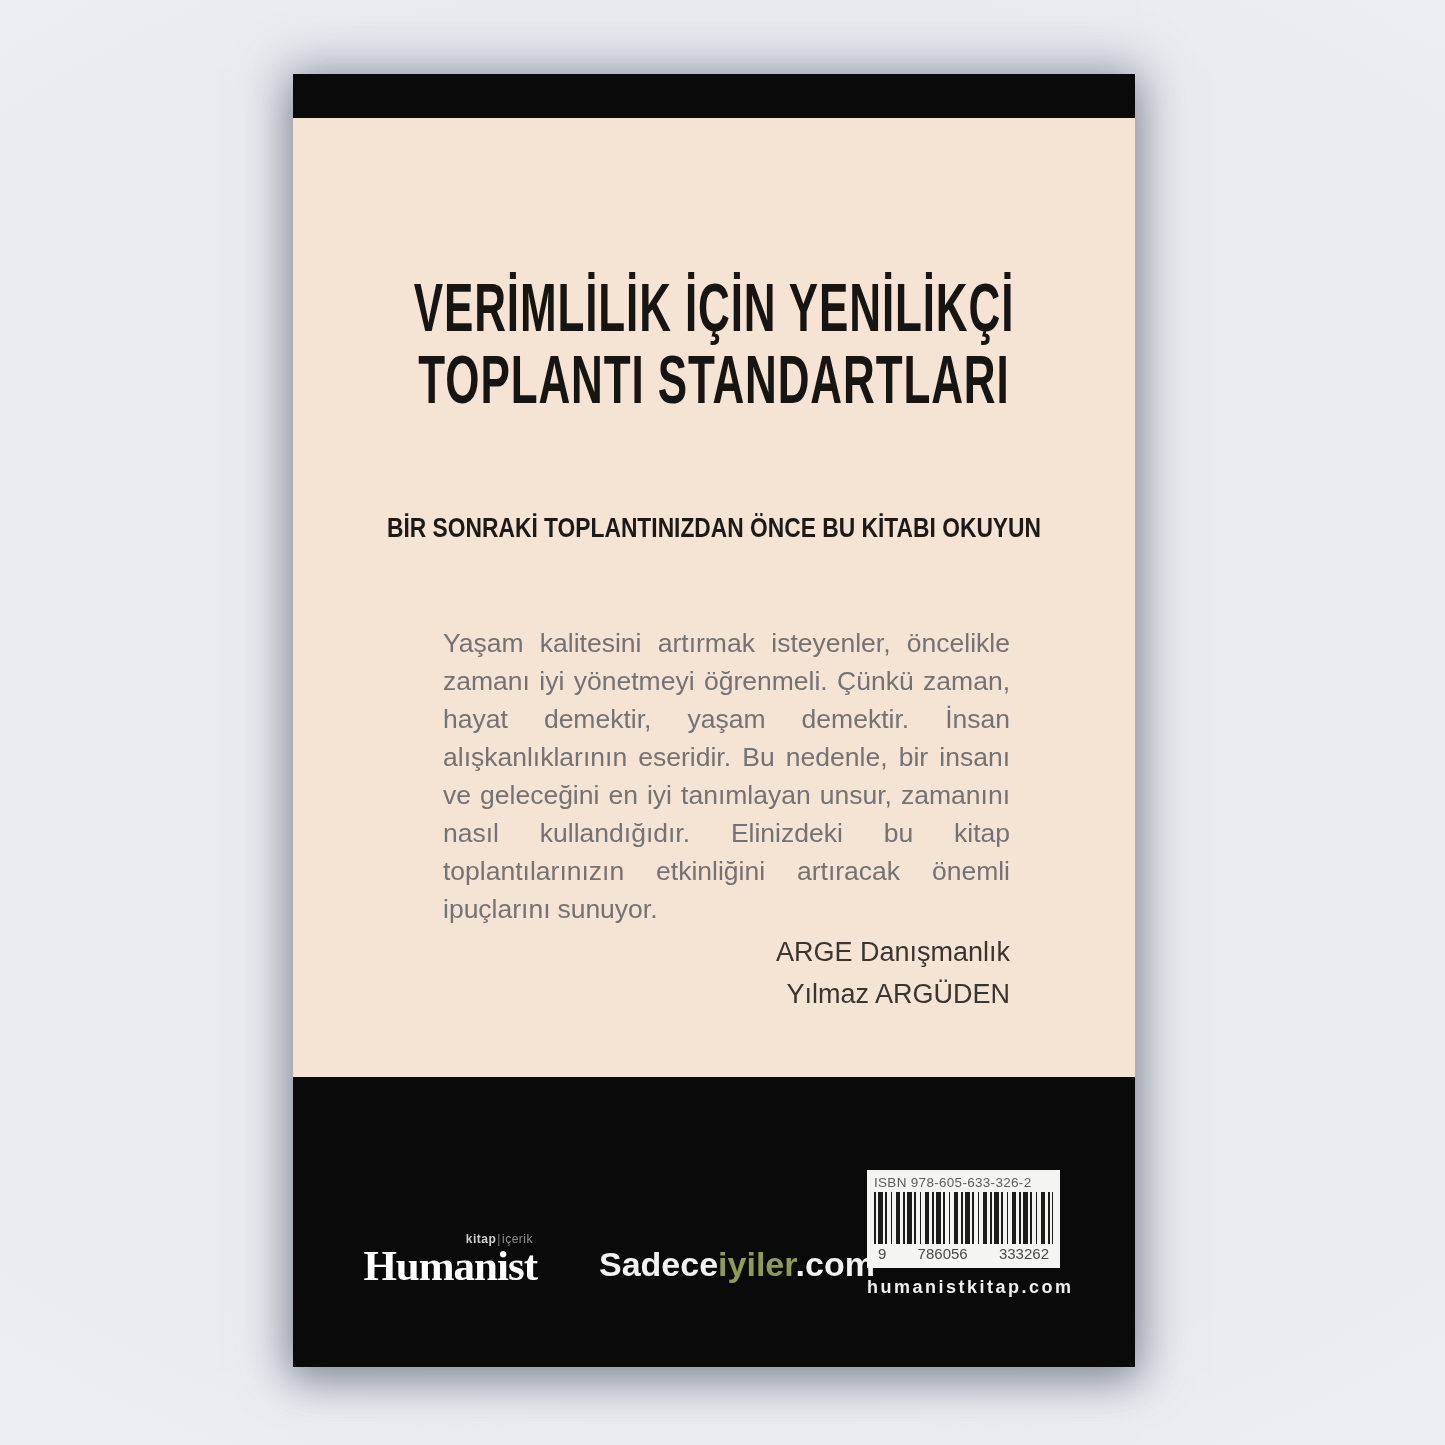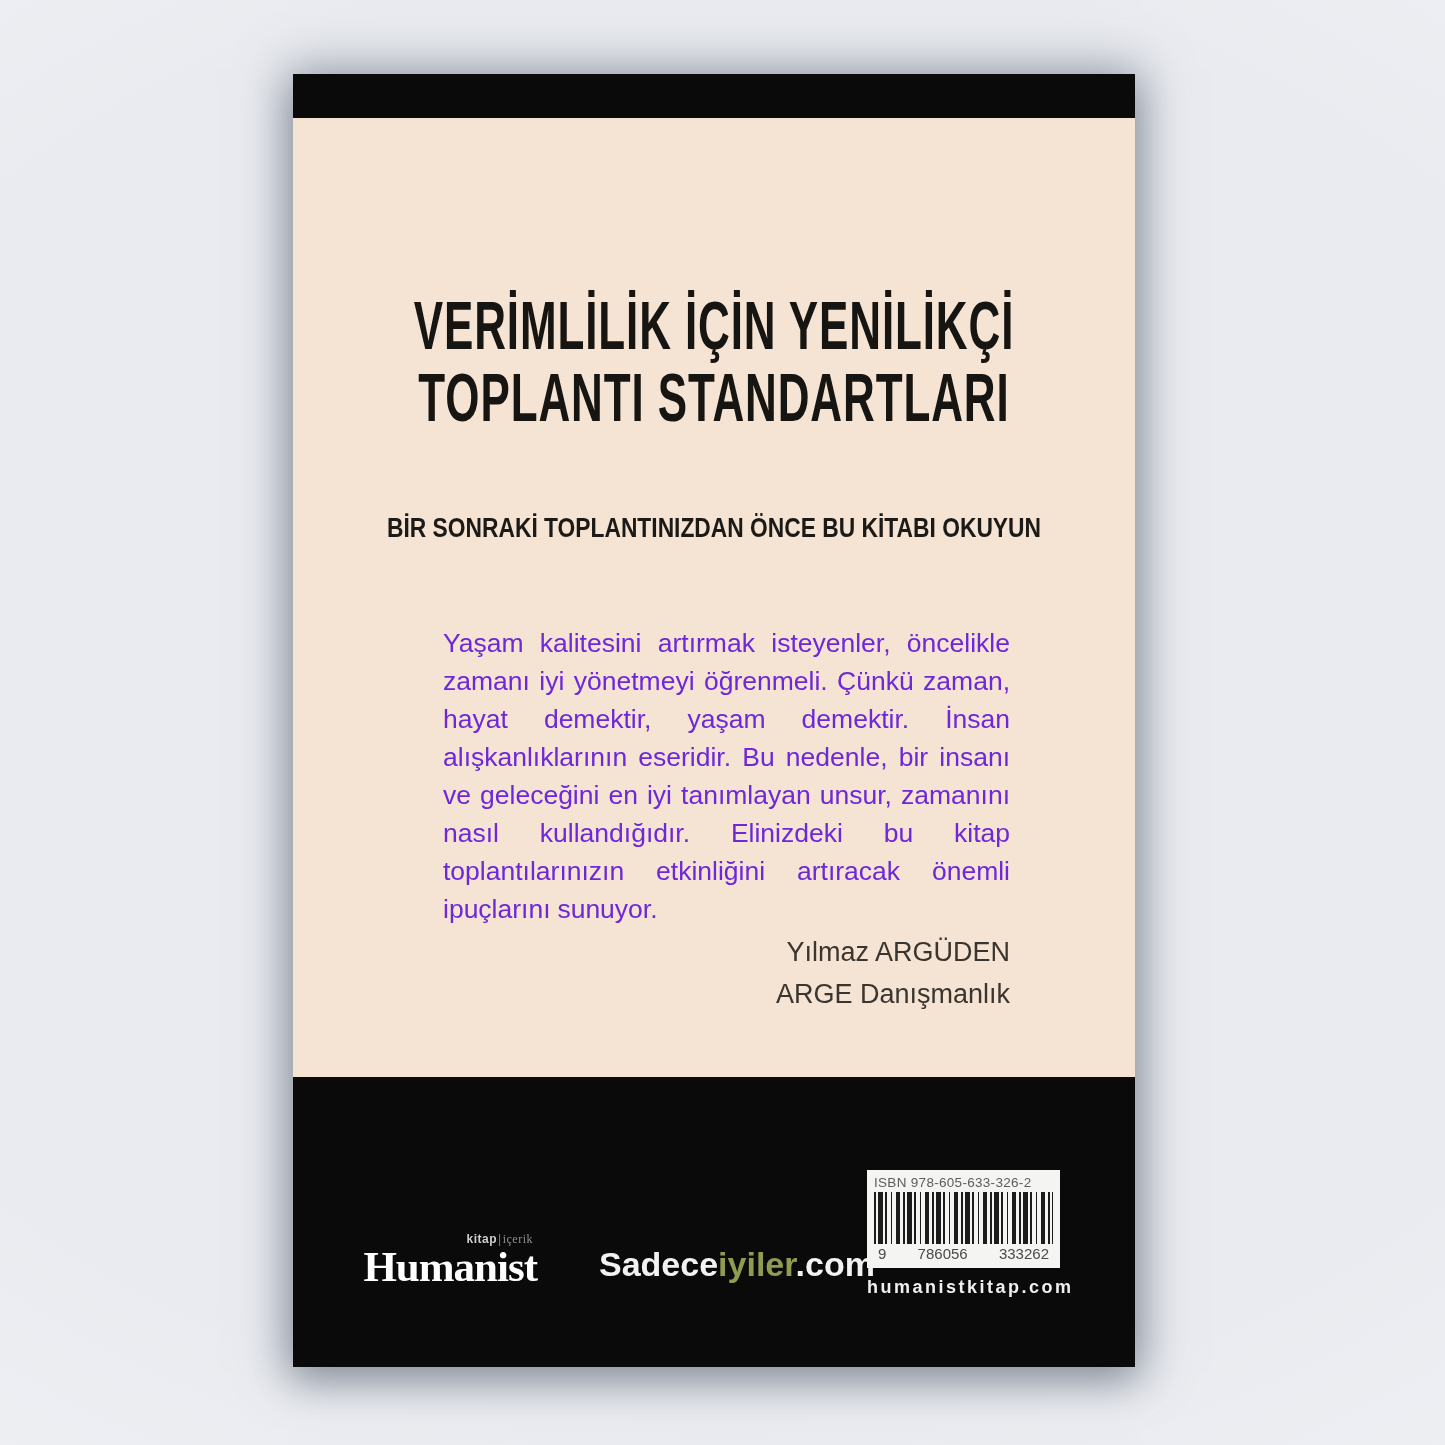--- a/index.html
+++ b/index.html
@@ -18,47 +18,47 @@
     background:#f5e3d3;
     box-shadow: 0 0 46px 6px rgba(98,107,122,.55), 0 14px 34px rgba(98,107,122,.45);
   }
   .band-top {
     position:absolute; left:0; top:0; width:100%; height:44px; background:#0a0a0a;
   }
   .band-bottom {
     position:absolute; left:0; bottom:0; width:100%; height:290px; background:#0a0a0a;
   }
   
-  .title-block { position:absolute; left:0; top:198px; width:100%; text-align:center; color:#161511;margin-top:18px; }
+  .title-block { position:absolute; left:0; top:198px; width:100%; text-align:center; color:#161511; }
   .title-line {
     display:block; font-weight:800; font-size:50px; letter-spacing:1px;
     line-height:72px; transform: scale(0.88, 1.38); transform-origin:50% 50%;
     white-space:nowrap;
   }
   .subtitle {
     position:absolute; left:0; top:440px; width:100%; text-align:center;
     font-weight:700; font-size:24px; letter-spacing:0px; color:#1c1a17;
     transform: scale(0.95, 1.18); transform-origin:50% 50%; white-space:nowrap;
   }
   
   .blurb {
     position:absolute; left:150px; top:550px; width:567px;
-    font-size:26.5px; line-height:38px; color:#6d28d9;
+    font-size:26.5px; line-height:38px; color:#737373;
     text-align:justify; word-spacing:-0.5px;
   }
   .attribution {
     position:absolute; right:125px; top:857px; text-align:right;
     font-size:27px; line-height:42px; color:#3a352f;
   }
   
   .humanist-wrap { position:absolute; right:598px; top:155px; text-align:right; color:#fff; }
   .humanist-tagline { font-size:12px; color:#9a9a9a; letter-spacing:0.5px; display:block; margin-bottom:-2px; margin-right:4px; }
   .humanist-tagline .tag-kitap { color:#cfcfcf; font-weight:700;margin-left:24px; }
   .humanist-tagline .tag-sep { color:#7e7e7e; padding:0 1px; }
-  .humanist-tagline .tag-icerik { color:#8f8f8f;font-family:Liberation Serif, serif; }
+  .humanist-tagline .tag-icerik { color:#8f8f8f; }
   .humanist-name { font-size:43px; font-weight:700; letter-spacing:-1px; line-height:44px; display:block;font-family:Liberation Serif, serif; }
   .site-logo {
     position:absolute; left:306px; top:168px; font-size:34px; font-weight:600;
     color:#f2f2f2; letter-spacing:0px; white-space:nowrap;
   }
   .site-logo .site-mid { color:#8d9c50; }
   
   .barcode-box {
     position:absolute; left:574px; top:93px; width:193px; height:98px;
     background:#f4f4f2; padding:5px 7px 4px 7px;
@@ -98,22 +98,22 @@
     <div class="title-block">
       <span class="title-line">VERİMLİLİK İÇİN YENİLİKÇİ</span>
       <span class="title-line">TOPLANTI STANDARTLARI</span>
     </div>
 
     <div class="subtitle">BİR SONRAKİ TOPLANTINIZDAN ÖNCE BU KİTABI OKUYUN</div>
 
     <p class="blurb">Yaşam kalitesini artırmak isteyenler, öncelikle zamanı iyi yönetmeyi öğrenmeli. Çünkü zaman, hayat demektir, yaşam demektir. İnsan alışkanlıklarının eseridir. Bu nedenle, bir insanı ve geleceğini en iyi tanımlayan unsur, zamanını nasıl kullandığıdır. Elinizdeki bu kitap toplantılarınızın etkinliğini artıracak önemli ipuçlarını sunuyor.</p>
 
     <div class="attribution">
+      <div>ARGE Danışmanlık</div>
       <div>Yılmaz ARGÜDEN</div>
-      <div>ARGE Danışmanlık</div>
     </div>
 
     <div class="band-bottom">
 
       <div class="humanist-wrap">
         <span class="humanist-tagline">
           <span class="tag-kitap">kitap</span><span class="tag-sep">|</span><span class="tag-icerik">içerik</span>
         </span>
         <span class="humanist-name">Humanist</span>
       </div>

